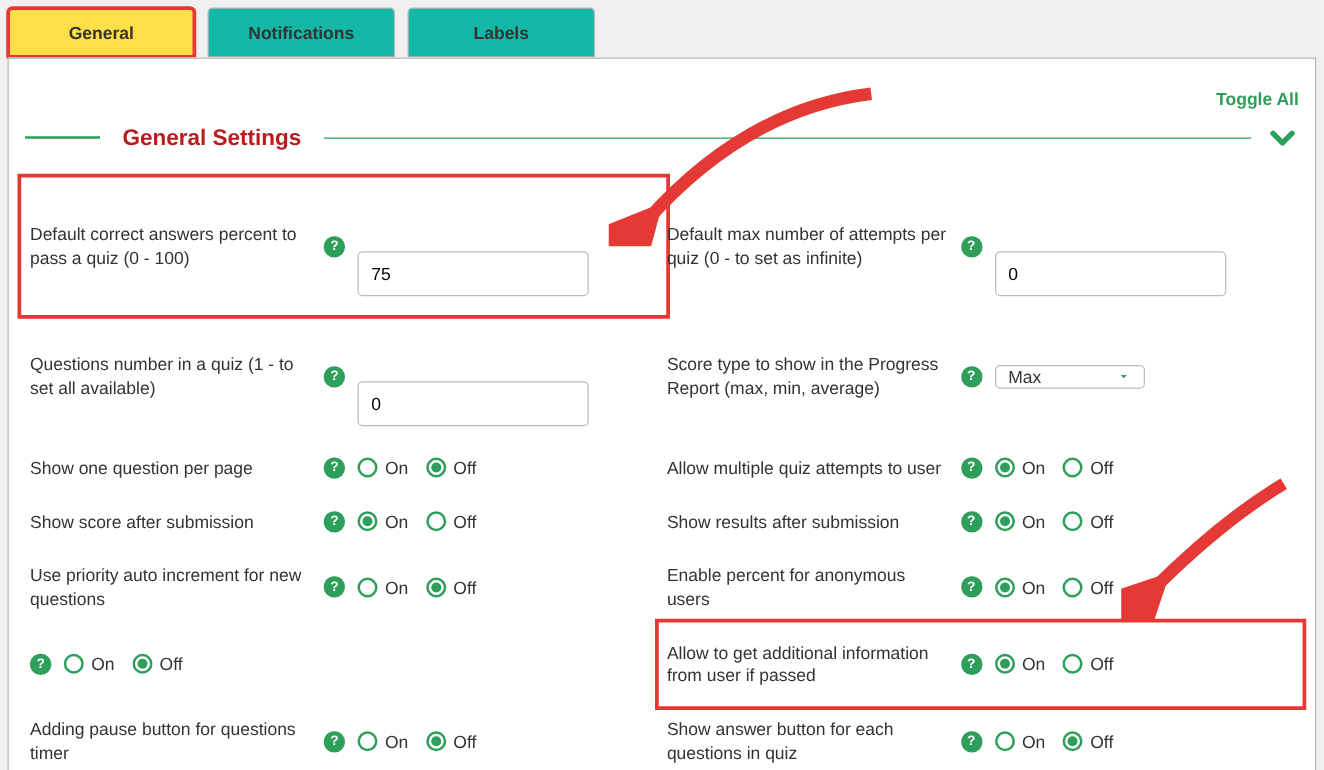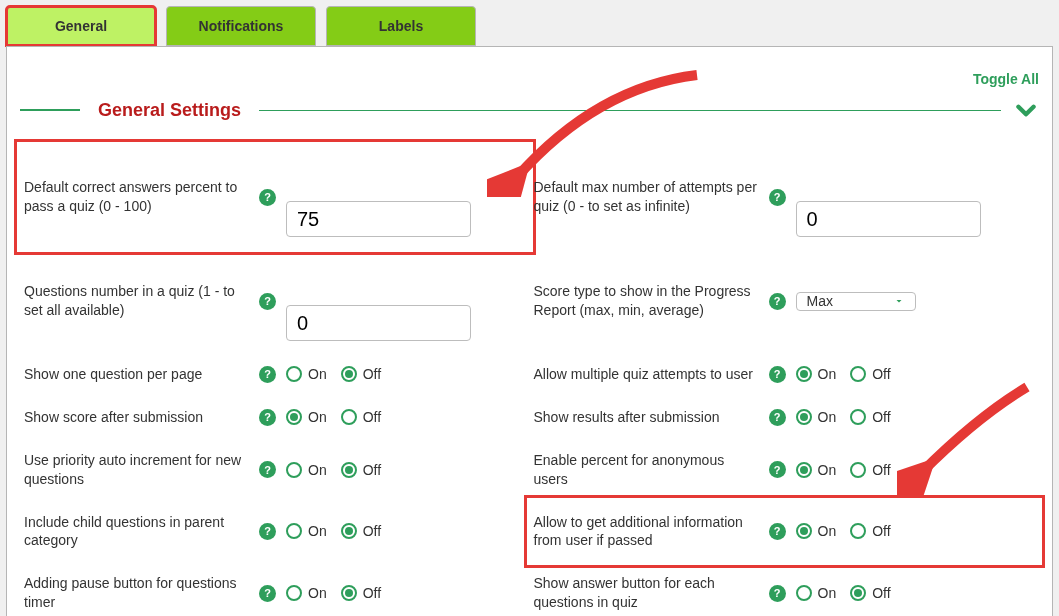--- a/index.html
+++ b/index.html
@@ -19,26 +19,26 @@
   }
   .tab {
     width: 150px;
     height: 40px;
     display: flex;
     align-items: center;
     justify-content: center;
     font-weight: 600;
     border: 1px solid #b5b5b5;
     border-radius: 4px 4px 0 0;
-    background: #84cc16;
+    background: #14b8a6;
     cursor: pointer;
     color: #333;
   }
   .tab.active {
-    background: #bef264;
+    background: #fde047;
     border-bottom-color: #fff;
   }
   .tab.annot-red {
     outline: 3px solid #e53935;
     outline-offset: -2px;
   }
   .panel {
     background: #fff;
     border: 1px solid #b5b5b5;
     margin: 0 6px 6px 6px;
@@ -106,21 +106,21 @@
     cursor: pointer;
     flex: 0 0 auto;
   }
   .control { flex: 1; display: flex; align-items: center; gap: 14px; }
   input[type=text] {
     width: 185px;
     height: 36px;
     border: 1px solid #bdbdbd;
     border-radius: 4px;
     padding: 0 10px;
-    font-size: 20px;
+    font-size: 14px;
     margin-top: 44px;
   }
   .select {
     width: 120px;
     height: 19px;
     border: 1px solid #bdbdbd;
     border-radius: 4px;
     display: flex; align-items: center; justify-content: space-between;
     padding: 0 10px;
     cursor: pointer;
@@ -302,21 +302,20 @@
             <span class="radio-text">On</span>
           </label>
           <label class="radio">
             <span class="radio-circle"></span>
             <span class="radio-text">Off</span>
           </label>
         </div>
     </div>
 
     <div class="row">
-      <div class="label">Include child questions in parent category</div>
       <div class="help">?</div>
       <div class="control radio-group">
           <label class="radio">
             <span class="radio-circle"></span>
             <span class="radio-text">On</span>
           </label>
           <label class="radio">
             <span class="radio-circle checked"></span>
             <span class="radio-text">Off</span>
           </label>

